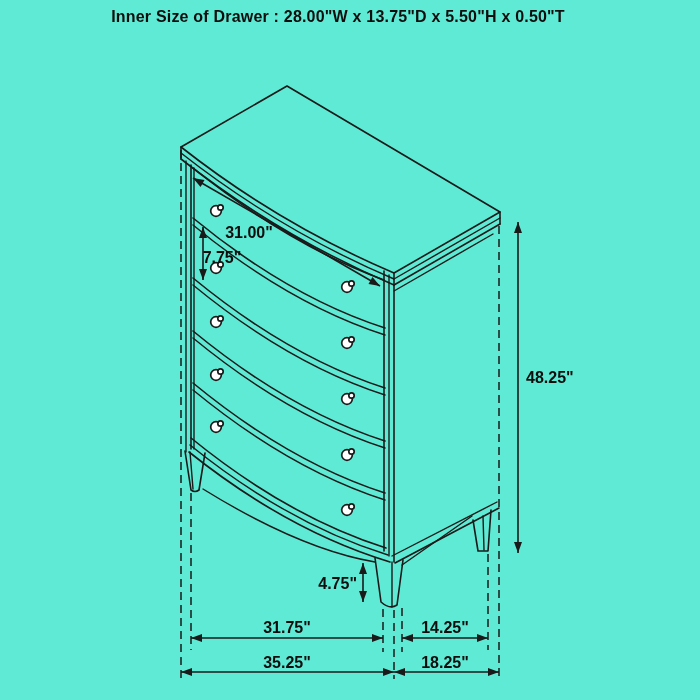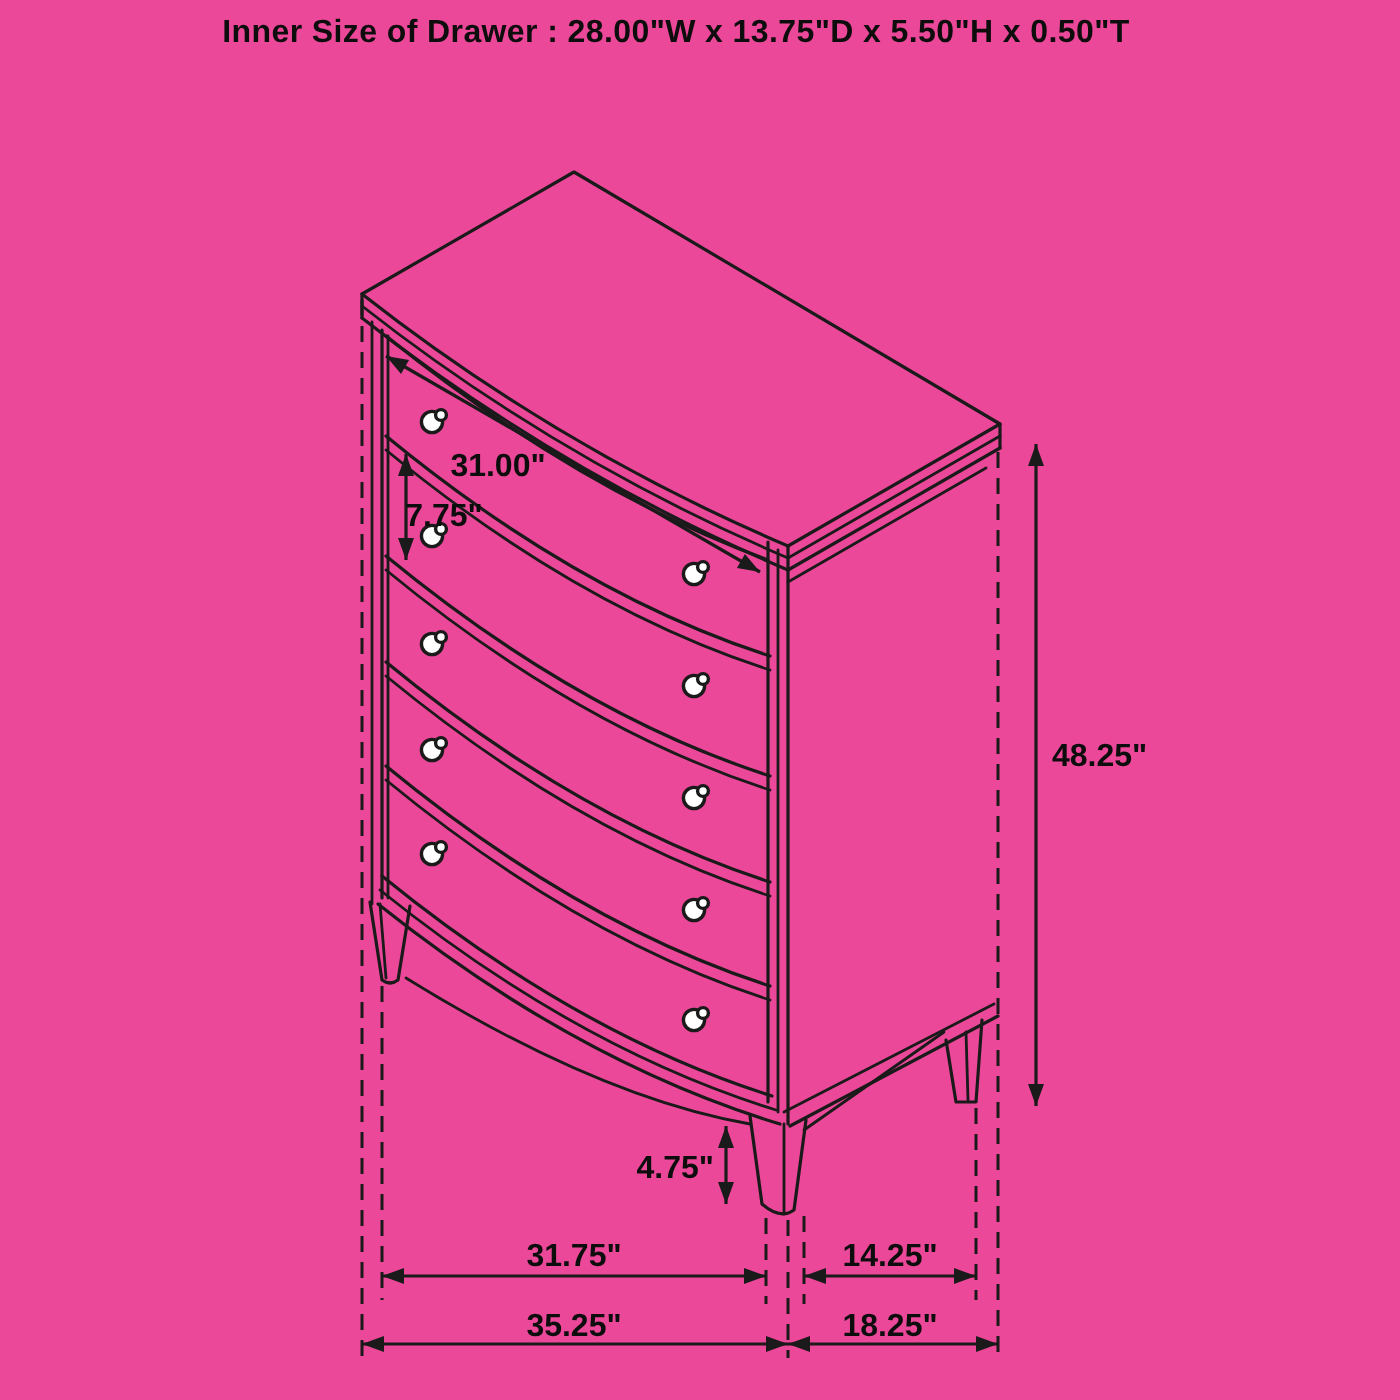--- a/index.html
+++ b/index.html
@@ -1,16 +1,16 @@
 <!DOCTYPE html>
 <html><head>
 <meta charset="utf-8">
 <style>
   html,body{margin:0;padding:0;background:#ffffff;}
-  #stage{position:relative;width:700px;height:700px;background:#ec4899;overflow:hidden;
+  #stage{position:relative;width:700px;height:700px;background:#5eead4;overflow:hidden;
          font-family:"Liberation Sans", sans-serif;}
   .title{position:absolute;top:8px;left:-12px;width:700px;text-align:center;
          font-size:16px;font-weight:bold;color:#0d0d0d;letter-spacing:0.2px;}
   svg{position:absolute;top:0;left:0;}
   .draw path, .draw line{fill:none;stroke:#1a1a1a;stroke-width:1.6;stroke-linecap:round;stroke-linejoin:round;}
   .draw .thin{stroke-width:1.4;}
   .draw circle{fill:#ffffff;stroke:#1a1a1a;stroke-width:1.7;}
   .dash path{fill:none;stroke:#1a1a1a;stroke-width:1.5;stroke-dasharray:8 5;}
   .dim path{fill:none;stroke:#1a1a1a;stroke-width:1.6;}
   .lbl text{font-family:"Liberation Sans", sans-serif;font-size:16px;font-weight:bold;fill:#0d0d0d;}

